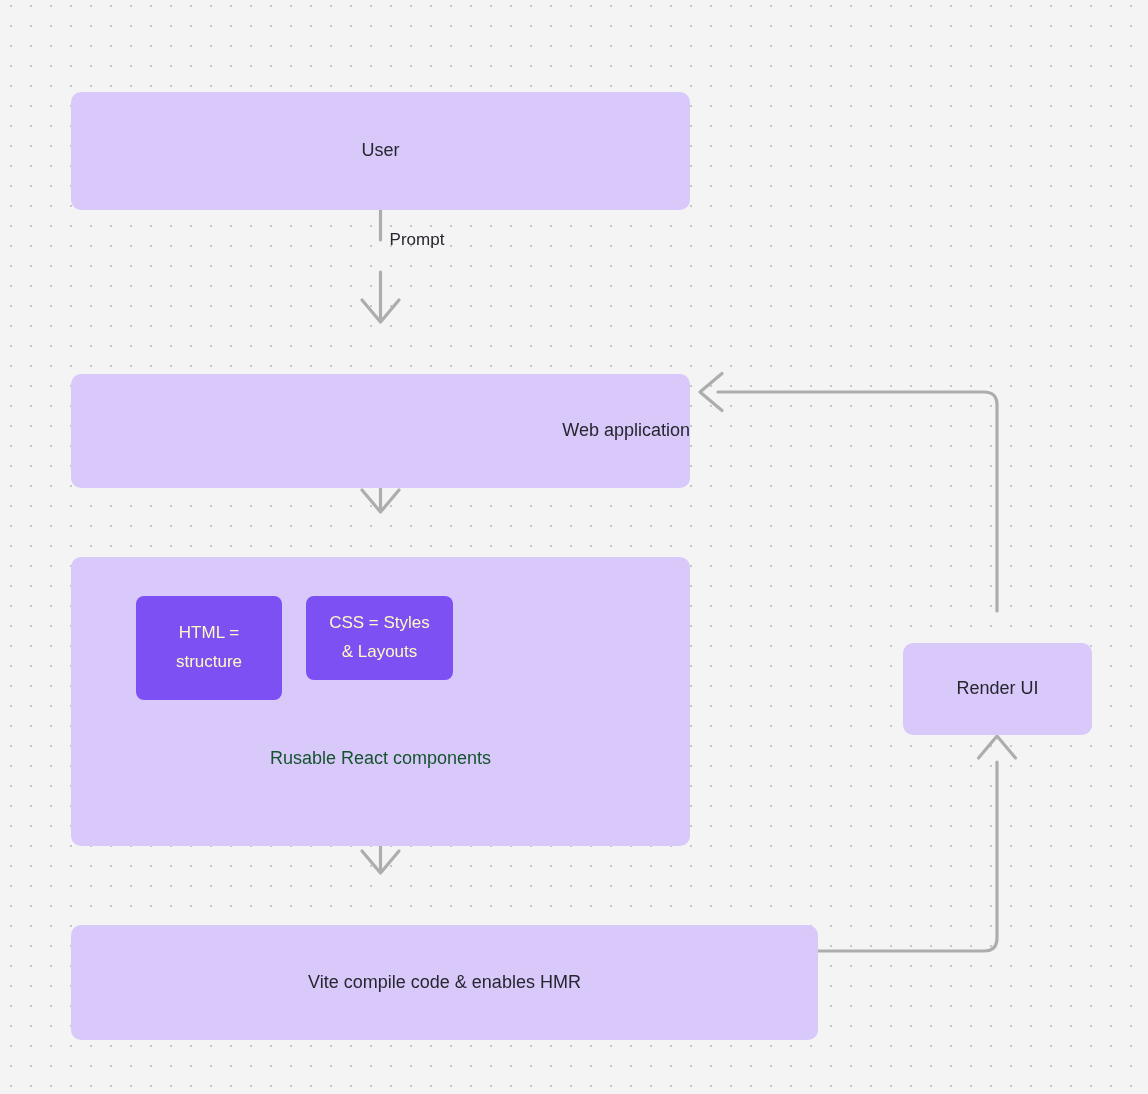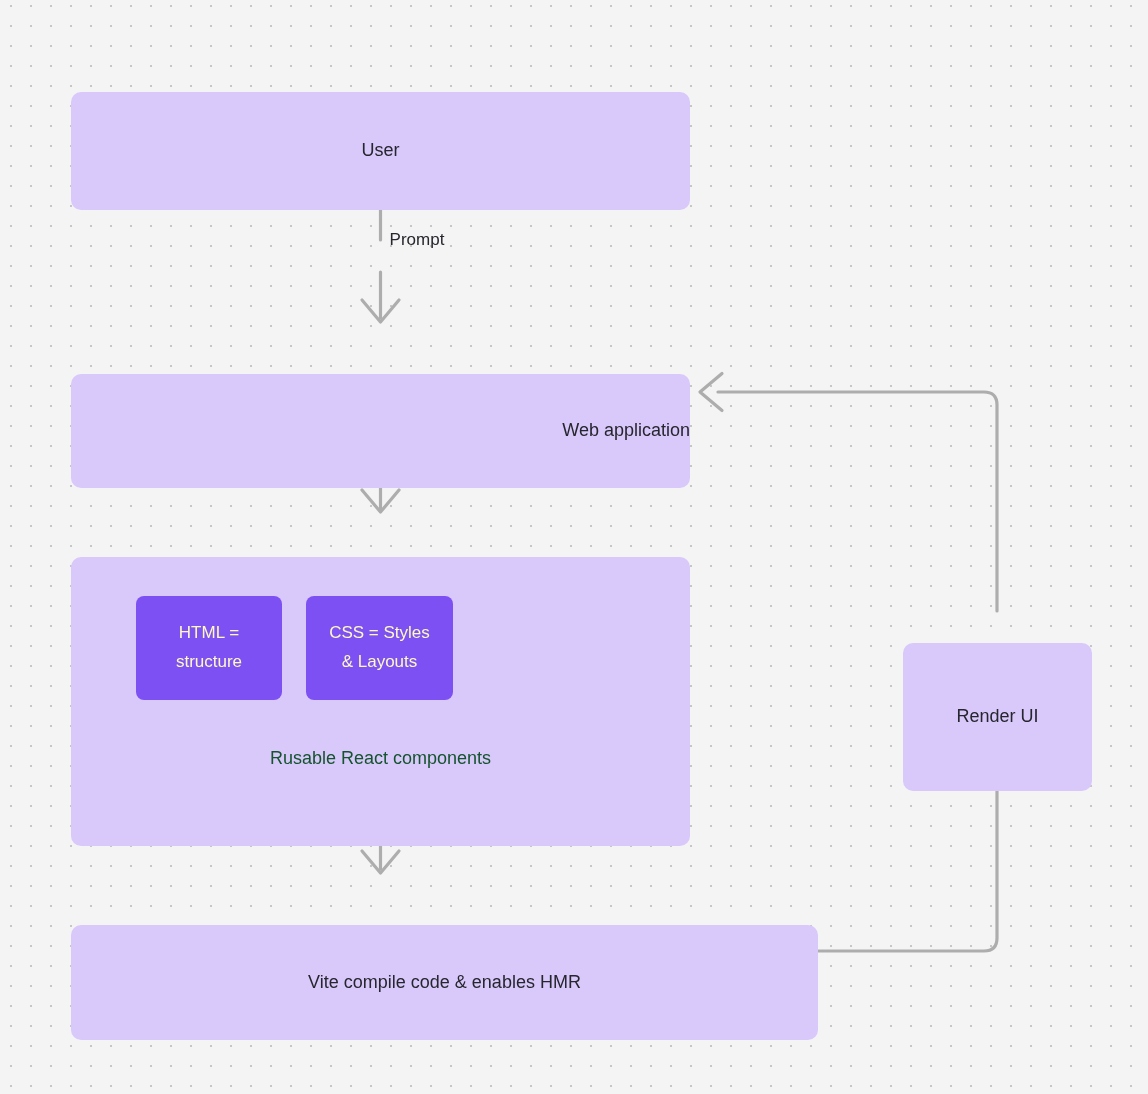--- a/index.html
+++ b/index.html
@@ -33,38 +33,38 @@
     white-space: pre-line;
     margin-top: 30px;
   }
   .node-label { pointer-events: none; }
 
   #node-user      { left: 71px;  top: 62px;  width: 619px; height: 118px; }
   #node-webapp    { left: 71px;  top: 344px; width: 619px; height: 114px; justify-content: flex-end; }
   #node-components{ left: 71px;  top: 527px; width: 619px; height: 289px;
                     display: block; border-radius: 10px; }
   #node-vite      { left: 71px;  top: 895px; width: 747px; height: 115px; }
-  #node-render    { left: 903px; top: 613px; width: 189px; height: 148px; }
+  #node-render    { left: 903px; top: 613px; width: 189px; height: 92px; }
 
   .chip {
     position: absolute;
     box-sizing: border-box;
     display: flex;
     align-items: center;
     justify-content: center;
     border-radius: 8px;
     background: #7c50f2;
     color: #fef9c3;
     font-size: 17px;
     line-height: 1.7;
     text-align: center;
     white-space: pre-line;
   }
   #chip-html { left: 65px;  top: 39px;  width: 146px; height: 104px; }
-  #chip-css  { left: 235px; top: 39px;  width: 147px; height: 104px; }
+  #chip-css  { left: 235px; top: 39px;  width: 147px; height: 84px; }
   #chip-js   { left: 405px; top: 39px;  width: 147px; height: 104px; }
 
   #components-caption {
     position: absolute;
     left: 0;
     top: 188px;
     width: 619px;
     text-align: center;
     font-size: 18px;
     color: #14532d;

